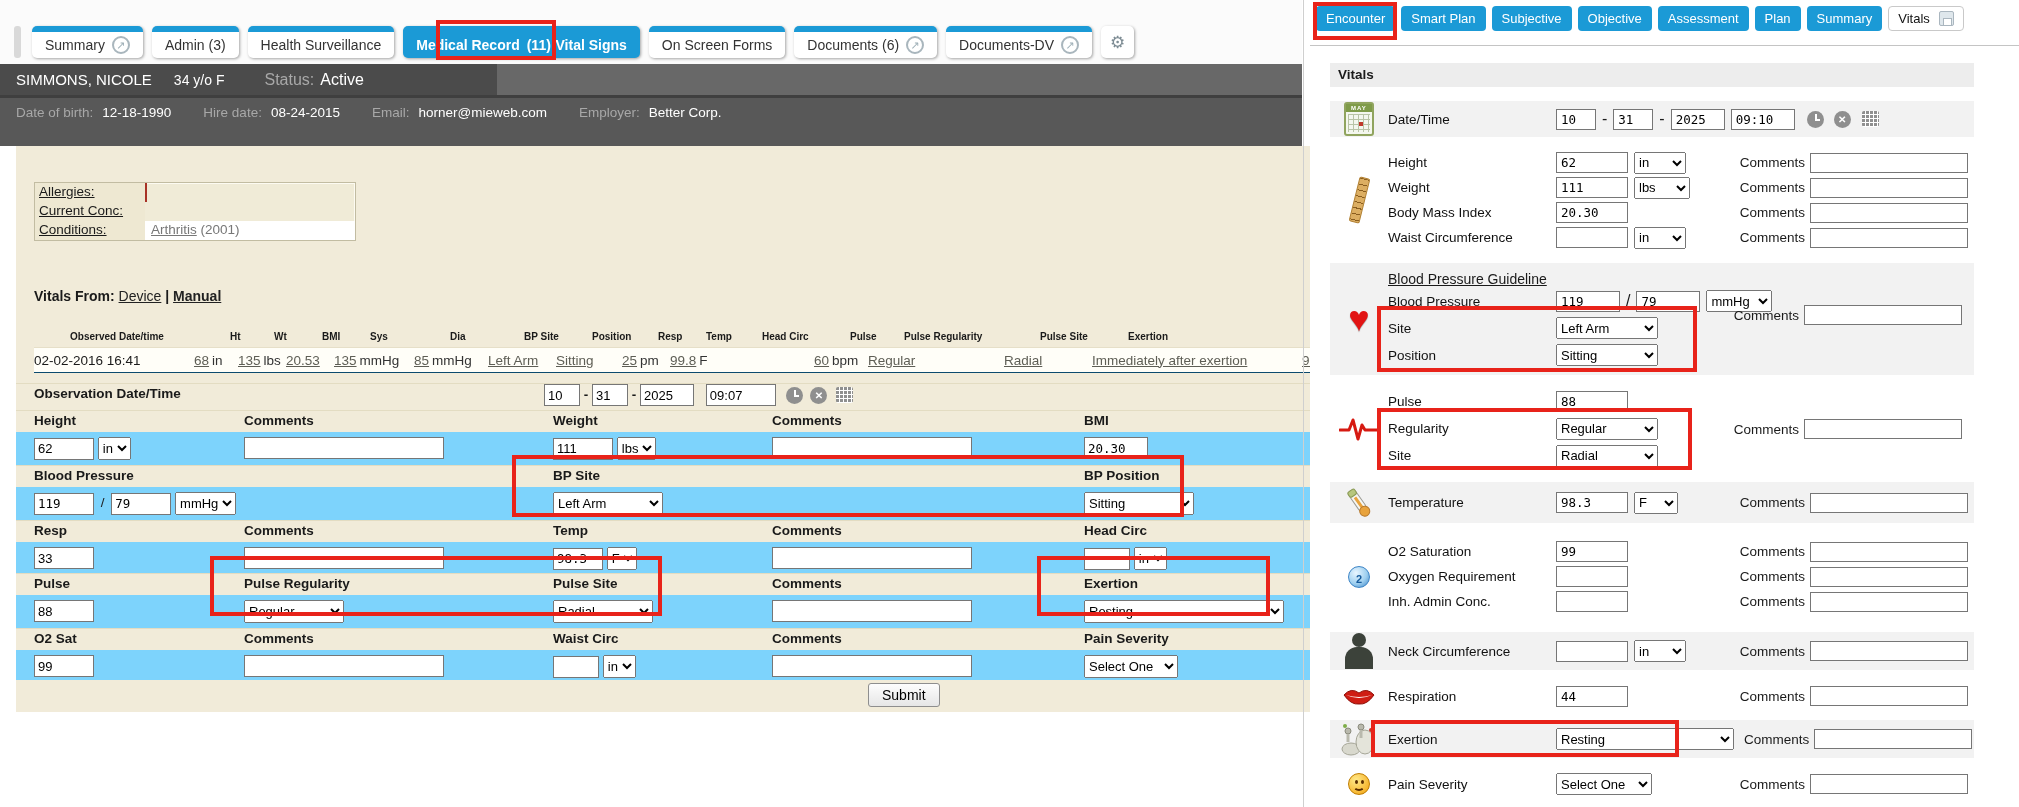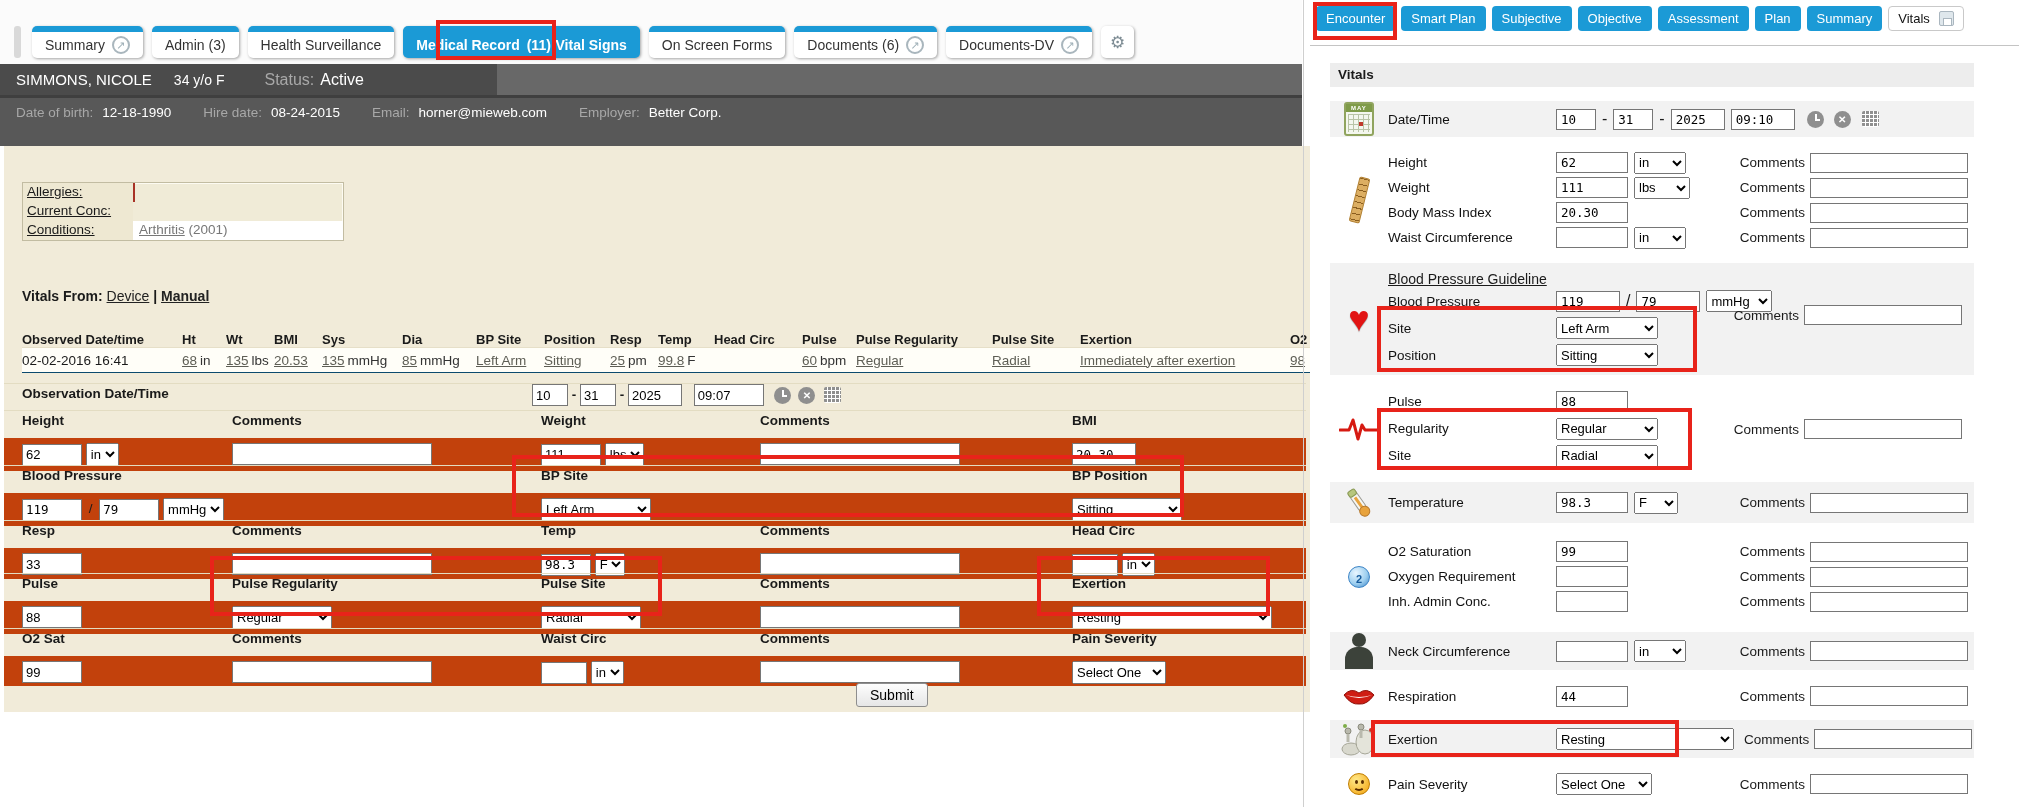--- a/index.html
+++ b/index.html
@@ -26,50 +26,50 @@
   .phead1 .lighter { position:absolute; left:497px; right:0; top:0; bottom:0; background:#686868; }
   .phead1 .txt { position:relative; z-index:1; display:flex; align-items:center; height:100%;
                  padding-left:16px; gap:22px; }
   .pname { color:#fff; font-size:15px; }
   .page  { color:#fff; font-size:14px; }
   .phead2 { position:absolute; top:95px; left:0; width:1302px; height:51px; background:#585858;
             border-top:3px solid #3f3f3f; }
   .phead2 .txt { display:flex; padding:7px 0 0 16px; gap:9px; font-size:13.5px; flex-wrap:nowrap; }
   .glabel { color:#a8a8a8; } .gvalue { color:#fff; } .gap { width:14px; }
   
-  .content { position:absolute; top:146px; left:4px; width:1328px; height:566px; background:#f1ebd9;
+  .content { position:absolute; top:146px; left:16px; width:1328px; height:566px; background:#f1ebd9;
              font-size:13.5px; overflow:hidden; }
   .sumbox { position:absolute; left:18px; top:36px; width:322px; background:#f0ebd7;
             border:1px solid #c2bca2; box-shadow:0 0 0 1px #fdfbf2 inset; }
   .sumrow { display:flex; height:19px; line-height:18px; }
   .sumlabel { width:110px; padding-left:4px; background:#eee8d2; }
   .sumlabel span { text-decoration:underline; cursor:pointer; }
   .sumval { flex:1; padding-left:6px; }
   .sumrow.allergy .sumval { border-left:2px solid #a83226; }
   .sumrow.cond .sumval { background:#fff; color:#777; }
   .condlink { text-decoration:underline; color:#777; cursor:pointer; }
   .vfrom { position:absolute; left:18px; top:142px; font-weight:bold; font-size:14px; }
   .vfrom .lnk2 { font-weight:normal; color:#222; text-decoration:underline; cursor:pointer; }
   .vfrom .lnk2.bold { font-weight:bold; }
   
   .htable { position:absolute; left:18px; top:179px; width:1310px; }
   .hrow { display:flex; }
-  .hrow.head { font-weight:bold; height:22px; align-items:flex-end; font-size:13px; }
+  .hrow.head { font-weight:bold; height:22px; align-items:center; font-size:10px;margin-left:36px; }
   .hrow.data { background:#fffef8; height:26px; align-items:center;
                border-top:1px solid #e6dfc8; border-bottom:1px solid #0c4a6e; }
   .hc { flex:0 0 auto; padding-right:4px; white-space:nowrap; overflow:hidden; }
   .c0{width:160px}.c1{width:44px}.c2{width:48px}.c3{width:48px}.c4{width:80px}.c5{width:74px}
   .c6{width:68px}.c7{width:66px}.c8{width:48px}.c9{width:56px}.c10{width:88px}.c11{width:54px}
   .c12{width:136px}.c13{width:88px}.c14{width:210px}.c15{width:40px}
   .lnk { color:#5e5e55; text-decoration:underline; cursor:pointer; }
   .unit { color:#333; margin-left:3px; }
   
   .frow { position:absolute; left:0; width:1302px; height:22px; }
   .frow.lblrow { font-weight:bold; padding-top:5px; border-top:1px solid #e3dcc2; }
-  .frow.inprow { background:#c2410c;margin-top:6px; }
+  .frow.inprow { background:#7dd3fc; }
   .frow .cell { position:absolute; white-space:nowrap; top:2px; }
   .inprow .cell { top:5px; }
   .col1{left:18px}.col2{left:228px}.col3{left:537px}.col4{left:756px}.col5{left:1068px}
   #obsrow{top:237px;height:26px;}
   #hdrB{top:264px}#inpB{top:286px;height:33px}
   #hdrC{top:319px}#inpC{top:341px;height:33px}
   #hdrD{top:374px}#inpD{top:396px;height:31px}
   #hdrE{top:427px}#inpE{top:449px;height:33px}
   #hdrF{top:482px}#inpF{top:504px;height:30px}
   .ti { border:1px solid #767676; height:22px; font-size:13px; padding:0 3px; background:#fff;

